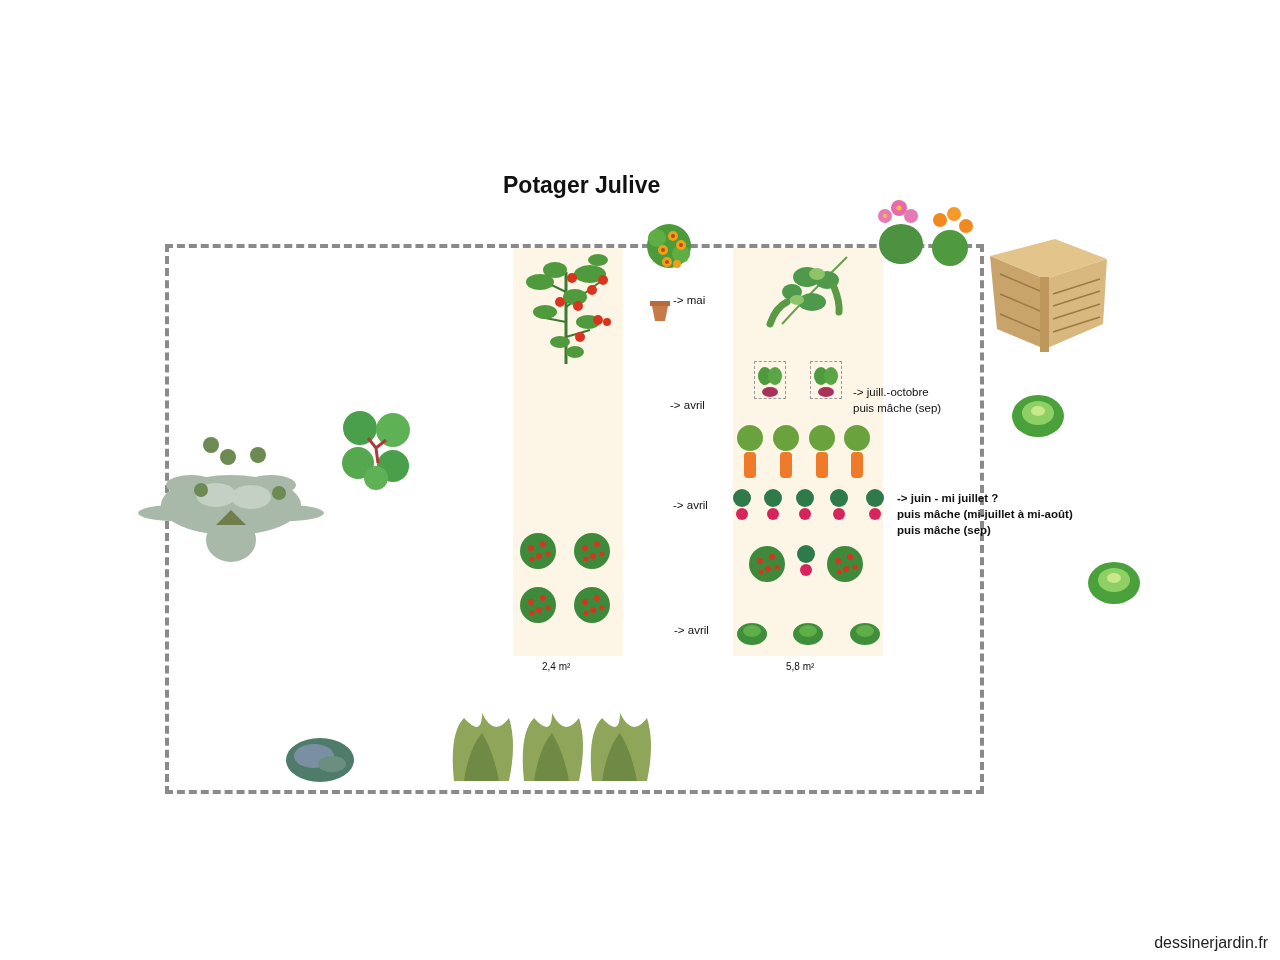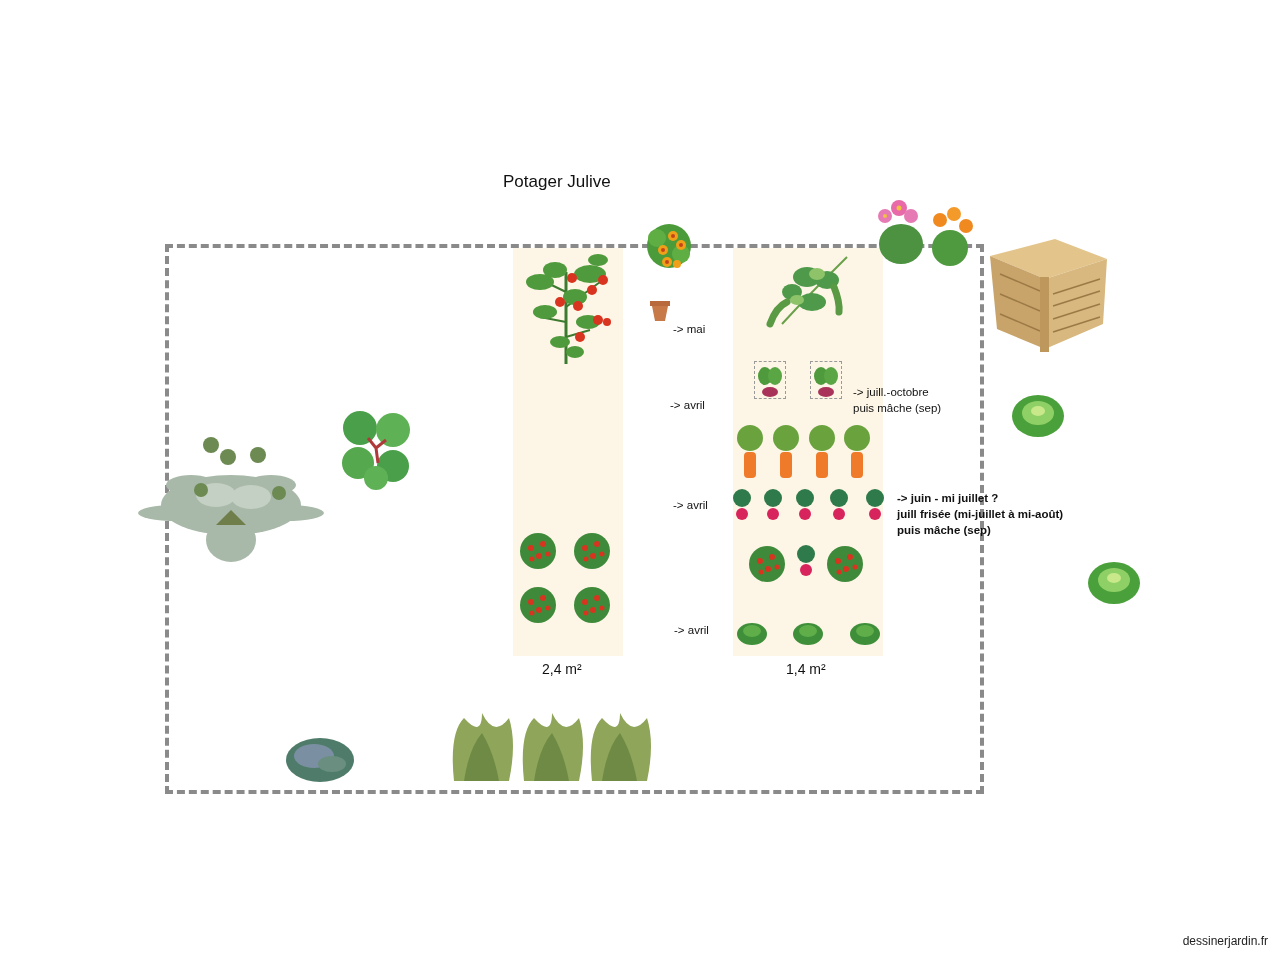--- a/index.html
+++ b/index.html
@@ -3,61 +3,61 @@
   <meta charset="utf-8">
   <style>
     html, body { margin: 0; padding: 0; }
     body {
       width: 1280px; height: 960px; position: relative; overflow: hidden;
       background: #ffffff;
       font-family: "Liberation Sans", sans-serif;
       color: #111;
     }
     .abs { position: absolute; }
-    .title { left: 503px; top: 172px; font-size: 17px; color: #111; }
+    .title { left: 503px; top: 172px; font-size: 23px; color: #111; font-weight: bold; }
     .garden-border {
       left: 165px; top: 244px; width: 811px; height: 542px;
       border: 4px dashed #8a8a8a;
       box-sizing: content-box;
     }
     .bed { background: #fdf6e6; }
     .bed-left { left: 513px; top: 248px; width: 110px; height: 408px; }
     .bed-right { left: 733px; top: 248px; width: 150px; height: 408px; }
-    .area-label { font-size: 14px; color: #111; text-align: center; }
+    .area-label { font-size: 10px; color: #111; text-align: center; }
     .note { font-size: 11.5px; color: #111; line-height: 16px; white-space: nowrap; }
-    .credit { right: 12px; top: 934px; font-size: 12px; color: #222; }
+    .credit { right: 12px; top: 934px; font-size: 16px; color: #222; }
     svg { display: block; overflow: visible; }
     .plant { position: absolute; }
     .seed-box { position: absolute; border: 1.5px dashed #9a9a9a; width: 30px; height: 36px; }
   </style>
 </head>
 <body>
 
 <div class="abs title">Potager Julive</div>
 
 <div class="abs bed bed-left"></div>
 <div class="abs bed bed-right"></div>
 
 <div class="abs garden-border"></div>
 
 <div class="abs area-label" style="left:542px; top:661px;">2,4 m²</div>
-<div class="abs area-label" style="left:786px; top:661px;">1,4 m²</div>
-
-<div class="abs note" style="left:673px; top:321px;">-&gt; mai</div>
+<div class="abs area-label" style="left:786px; top:661px;">5,8 m²</div>
+
+<div class="abs note" style="left:673px; top:292px;">-&gt; mai</div>
 <div class="abs note" style="left:670px; top:397px;">-&gt; avril</div>
 <div class="abs note" style="left:673px; top:497px;">-&gt; avril</div>
 <div class="abs note" style="left:674px; top:622px;">-&gt; avril</div>
 
 <div class="abs note" style="left:853px; top:384px;">
   <div>-&gt; juill.-octobre</div>
   <div>puis mâche (sep)</div>
 </div>
 <div class="abs note" style="left:897px; top:490px;font-weight:bold;">
   <div>-&gt; juin - mi juillet ?</div>
-  <div>juill frisée (mi-juillet à mi-août)</div>
+  <div>puis mâche (mi-juillet à mi-août)</div>
   <div>puis mâche (sep)</div>
 </div>
 
 <div class="plant" style="left:520px; top:252px;">
   <svg width="92" height="115" viewBox="0 0 92 115">
     <path d="M46 112 L46 20" stroke="#3c7a2f" stroke-width="3"></path>
     <path d="M46 40 L15 25 M46 55 L80 30 M46 70 L20 65 M46 85 L70 78" stroke="#3c7a2f" stroke-width="2"></path>
     <g fill="#4f9a3c">
       <ellipse cx="20" cy="30" rx="14" ry="8"></ellipse>
         <ellipse cx="70" cy="22" rx="16" ry="9"></ellipse>

